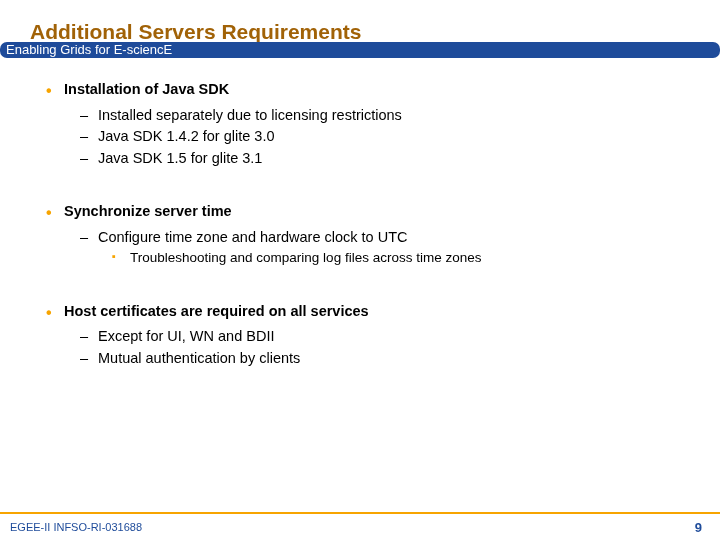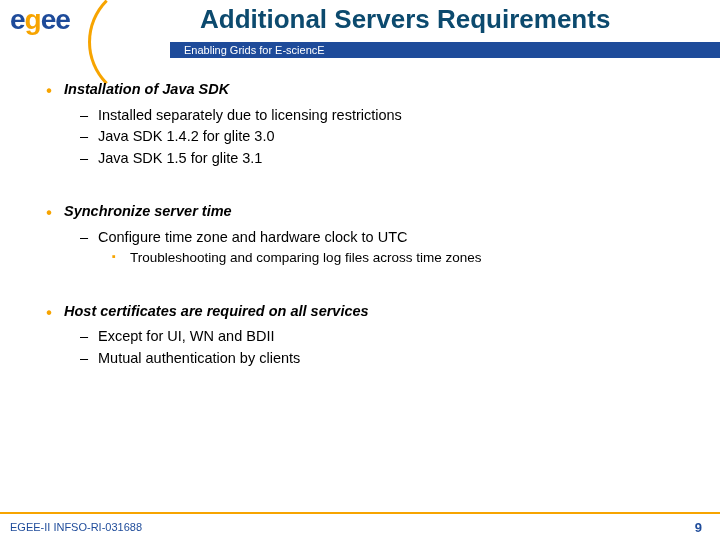--- a/index.html
+++ b/index.html
@@ -44,53 +44,54 @@
     border-radius: 50%;
     border-right-color: transparent;
     border-bottom-color: transparent;
     border-top-color: transparent;
   }
   .title-area {
     flex: 1;
     position: relative;
   }
   .title {
-    font-size: 26px;
+    font-size: 21px;
     font-weight: bold;
-    color: #0c4a6e;
+    color: #a16207;
     padding: 4px 0 0 30px;
     white-space: nowrap;
+    margin-top: 16px;
   }
   .subtitle-bar {
     position: absolute;
     bottom: 2px;
     left: 0;
     right: 0;
     height: 16px;
     background: #1e4b9a;
     color: #ffffff;
-    font-size: 11px;
-    padding-left: 14px;
+    font-size: 13px;
+    padding-left: 6px;
     line-height: 16px;
+    border-radius: 7px;
   }
   .content {
     padding: 20px 30px 0 44px;
     font-size: 14.5px;
     color: #000;
     line-height: 1.35;
   }
   .lvl1 {
     margin-bottom: 18px;
   }
   .lvl1-head {
     font-weight: bold;
     position: relative;
     padding-left: 20px;
     margin-bottom: 6px;
-    font-style: italic;
   }
   .lvl1-head::before {
     content: "•";
     position: absolute;
     left: 2px;
     top: 0;
     color: #f7a400;
     font-size: 16px;
   }
   .lvl2 {
@@ -139,26 +140,20 @@
   .footer-right {
     font-size: 13px;
     font-weight: bold;
     color: #1e4b9a;
   }
 </style>
 </head>
 <body>
 
 <div class="header">
-  <div class="logo-wrap">
-    <span class="logo-text">
-      <span class="logo-e">e</span><span class="logo-g">g</span><span class="logo-e">e</span><span class="logo-e">e</span>
-    </span>
-    <div class="logo-arc"></div>
-  </div>
   <div class="title-area">
     <div class="title">Additional Servers Requirements</div>
     <div class="subtitle-bar">Enabling Grids for E-sciencE</div>
   </div>
 </div>
 
 <div class="content">
 
   <div class="lvl1">
     <div class="lvl1-head">Installation of Java SDK</div>

